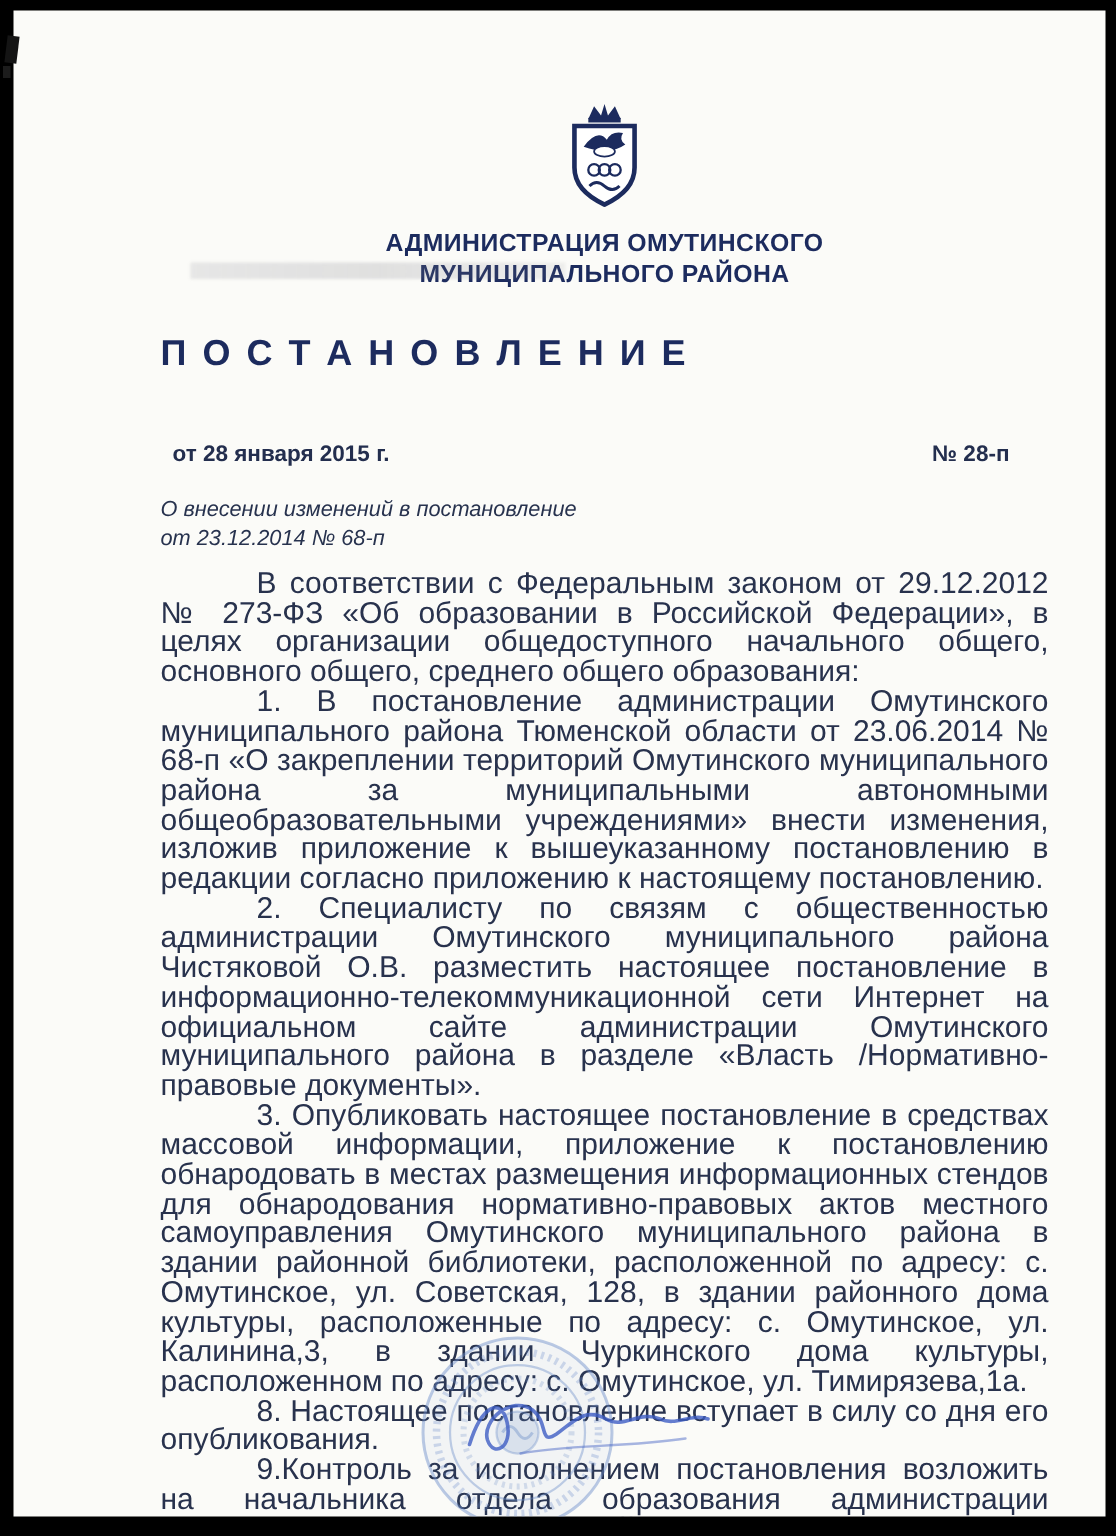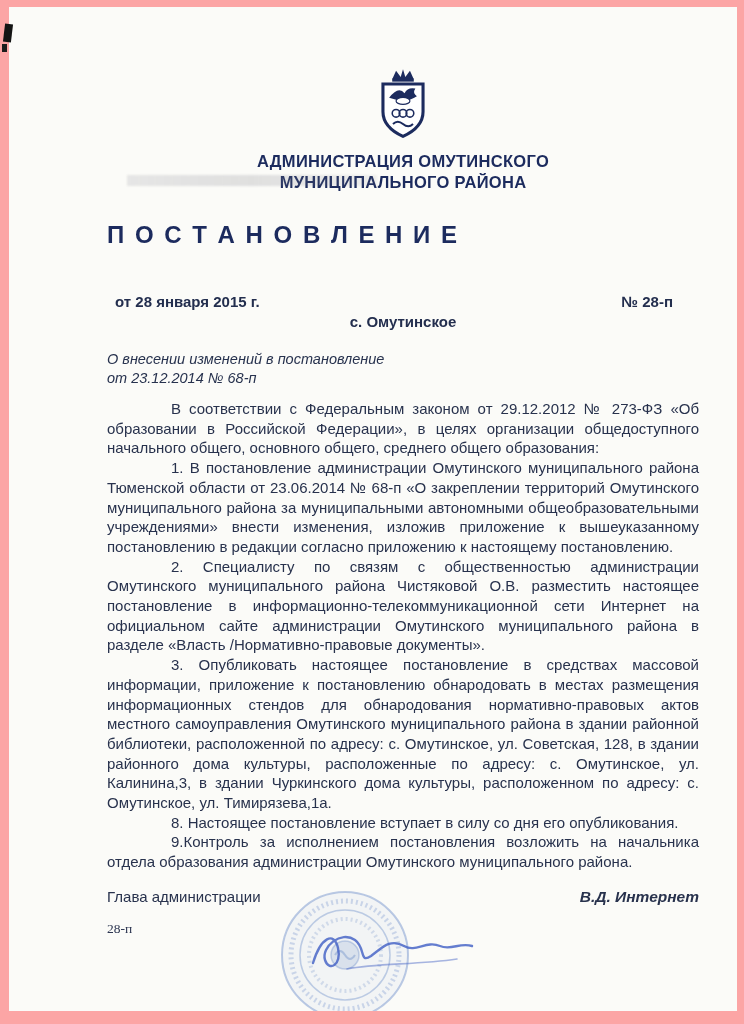--- a/index.html
+++ b/index.html
@@ -1,19 +1,19 @@
 <!DOCTYPE html>
 <html lang="ru"><head>
 <meta charset="utf-8">
 <style>
   html,body { margin:0; padding:0; }
   .scan {
     position: relative;
     width: 744px; height: 1024px;
-    background: #fca5a5;
+    background: #000000;
     overflow: hidden;
     font-family: "Liberation Sans", sans-serif;
   }
   .page {
     position: absolute;
     top: 7px; left: 9px; right: 7px; bottom: 13px;
     background: #fbfbf8;
     overflow: hidden;
     box-sizing: border-box;
     padding: 60px 38px 0 98px;
@@ -75,21 +75,21 @@
   .subject {
     margin-top: 20px;
     font-style: italic;
     font-size: 14.5px;
     line-height: 19px;
     color: #27324e;
   }
   .body-text { margin-top: 11px; }
   .body-text p {
     margin: 0;
-    font-size: 15px;
+    font-size: 20px;
     line-height: 19.7px;
     text-align: justify;
     text-indent: 64px;
     color: #28324d;
   }
   .signoff-row {
     margin-top: 16px;
     display: flex;
     justify-content: space-between;
     align-items: baseline;
@@ -148,21 +148,20 @@
       <div>МУНИЦИПАЛЬНОГО РАЙОНА</div>
     </div>
 
     <div class="doc-type">П О С Т А Н О В Л Е Н И Е</div>
 
     <div class="meta-row">
       <span class="date">от  28 января 2015 г.</span>
       <span class="num">№ 28-п</span>
     </div>
 
-    <div class="place">с. Омутинское</div>
 
     <div class="subject">
       <div>О внесении изменений в постановление</div>
       <div>от 23.12.2014 № 68-п</div>
     </div>
 
     <div class="body-text">
       <p>В соответствии с Федеральным законом от 29.12.2012 № 273-ФЗ «Об образовании в Российской Федерации», в целях организации общедоступного начального общего, основного общего, среднего общего образования:</p>
       <p>1. В постановление администрации Омутинского муниципального района Тюменской области от 23.06.2014 № 68-п «О закреплении территорий Омутинского муниципального района за муниципальными автономными общеобразовательными учреждениями» внести изменения, изложив приложение к вышеуказанному постановлению в редакции согласно приложению к настоящему постановлению.</p>
       <p>2. Специалисту по связям с общественностью администрации Омутинского муниципального района Чистяковой О.В. разместить настоящее постановление в информационно-телекоммуникационной сети Интернет на официальном сайте администрации Омутинского муниципального района в разделе «Власть /Нормативно-правовые документы».</p>

